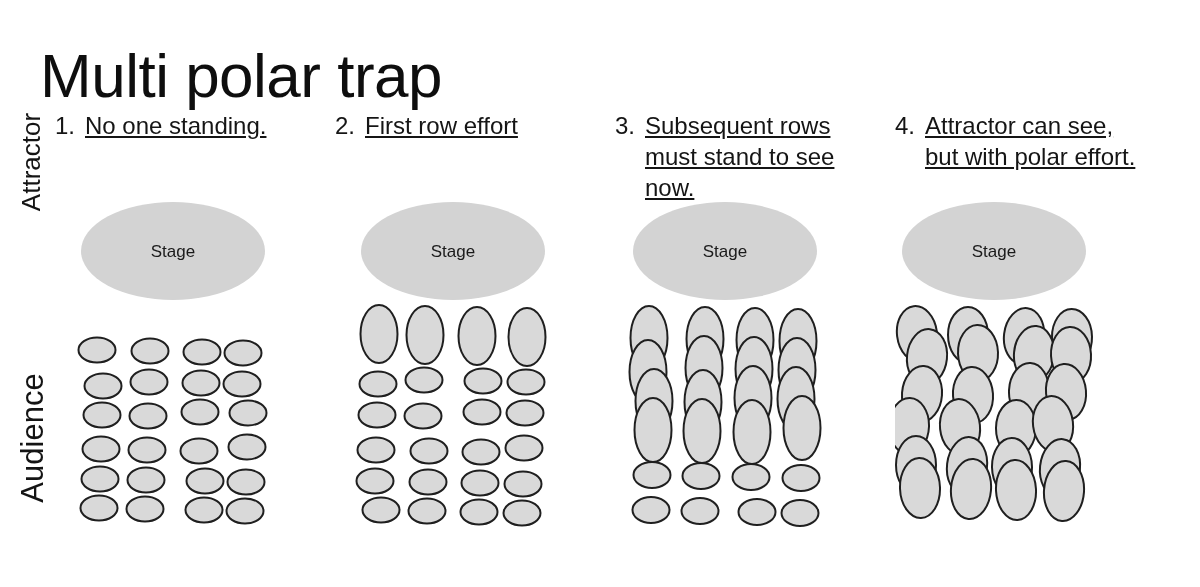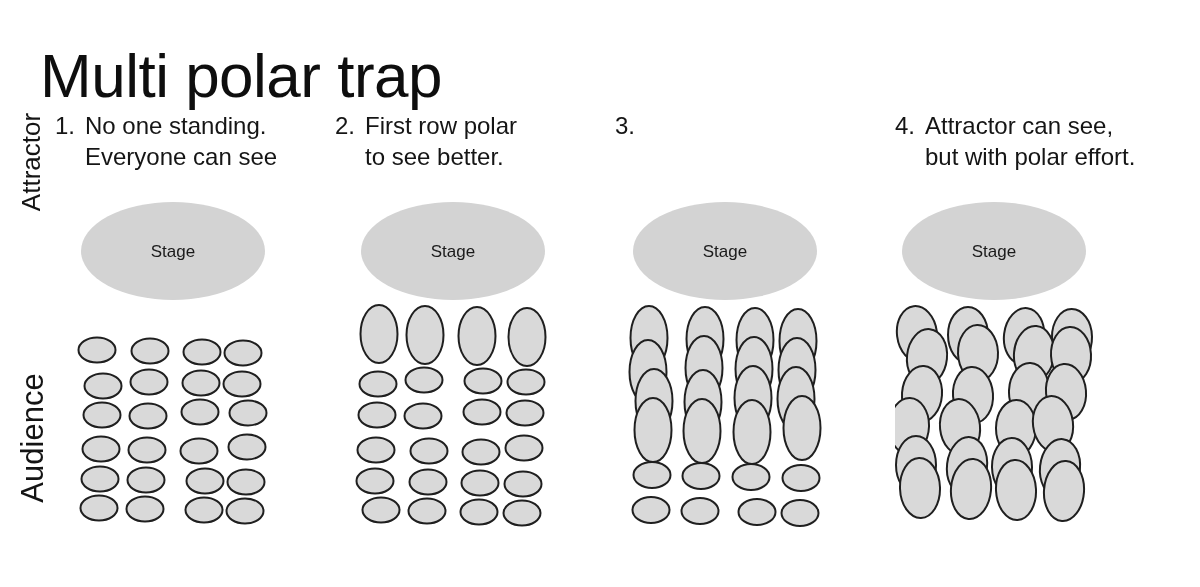--- a/index.html
+++ b/index.html
@@ -18,37 +18,36 @@
   }
   .vlabel {
     position: absolute; color: #141414; white-space: nowrap;
     transform: translate(-50%, -50%) rotate(-90deg);
   }
   .vlabel-attractor { left: 31px; top: 162px; font-size: 26px; }
   .vlabel-audience  { left: 33px; top: 438px; font-size: 31px; }
   .panel { position: absolute; top: 110px; width: 285px; height: 470px; }
   .caption { display: flex; font-size: 24px; line-height: 31px; color: #151515; }
   .caption .num { width: 30px; flex: none; }
-  .cap-line { display: block; white-space: nowrap; }
+  .cap-line { display: block; white-space: nowrap; text-decoration: underline; }
   svg.scene { position: absolute; left: 0; top: 90px; display: block; }
 </style>
 </head>
 <body>
 
 <div class="page">
   <h1 class="title">Multi polar trap</h1>
   <div class="vlabel vlabel-attractor">Attractor</div>
   <div class="vlabel vlabel-audience">Audience</div>
   <div id="panels">
       <div class="panel" style="left: 55px;">
     <div class="caption">
       <span class="num">1.</span>
       <span class="cap-lines">
             <span class="cap-line">No one standing.</span>
-            <span class="cap-line">Everyone can see</span>
           </span>
     </div>
     <svg class="scene" width="285" height="360" viewBox="0 0 285 360">
           <ellipse cx="118" cy="51" rx="92" ry="49" fill="#d3d3d3"></ellipse>
           <text x="118" y="57" text-anchor="middle" font-size="17" fill="#1a1a1a">Stage</text>
           <ellipse cx="42" cy="150" rx="18.5" ry="12.5" fill="#d9d9d9" stroke="#1f1f1f" stroke-width="2"></ellipse>
           <ellipse cx="95" cy="151" rx="18.5" ry="12.5" fill="#d9d9d9" stroke="#1f1f1f" stroke-width="2"></ellipse>
           <ellipse cx="147" cy="152" rx="18.5" ry="12.5" fill="#d9d9d9" stroke="#1f1f1f" stroke-width="2"></ellipse>
           <ellipse cx="188" cy="153" rx="18.5" ry="12.5" fill="#d9d9d9" stroke="#1f1f1f" stroke-width="2"></ellipse>
           <ellipse cx="48" cy="186" rx="18.5" ry="12.5" fill="#d9d9d9" stroke="#1f1f1f" stroke-width="2"></ellipse>
@@ -70,22 +69,21 @@
           <ellipse cx="44" cy="308" rx="18.5" ry="12.5" fill="#d9d9d9" stroke="#1f1f1f" stroke-width="2"></ellipse>
           <ellipse cx="90" cy="309" rx="18.5" ry="12.5" fill="#d9d9d9" stroke="#1f1f1f" stroke-width="2"></ellipse>
           <ellipse cx="149" cy="310" rx="18.5" ry="12.5" fill="#d9d9d9" stroke="#1f1f1f" stroke-width="2"></ellipse>
           <ellipse cx="190" cy="311" rx="18.5" ry="12.5" fill="#d9d9d9" stroke="#1f1f1f" stroke-width="2"></ellipse>
         </svg>
   </div>
       <div class="panel" style="left: 335px;">
     <div class="caption">
       <span class="num">2.</span>
       <span class="cap-lines">
-            <span class="cap-line">First row polar</span>
-            <span class="cap-line">to see better.</span>
+            <span class="cap-line">First row effort</span>
           </span>
     </div>
     <svg class="scene" width="285" height="360" viewBox="0 0 285 360">
           <ellipse cx="118" cy="51" rx="92" ry="49" fill="#d3d3d3"></ellipse>
           <text x="118" y="57" text-anchor="middle" font-size="17" fill="#1a1a1a">Stage</text>
           <ellipse cx="44" cy="134" rx="18.5" ry="29" fill="#d9d9d9" stroke="#1f1f1f" stroke-width="2"></ellipse>
           <ellipse cx="90" cy="135" rx="18.5" ry="29" fill="#d9d9d9" stroke="#1f1f1f" stroke-width="2"></ellipse>
           <ellipse cx="142" cy="136" rx="18.5" ry="29" fill="#d9d9d9" stroke="#1f1f1f" stroke-width="2"></ellipse>
           <ellipse cx="192" cy="137" rx="18.5" ry="29" fill="#d9d9d9" stroke="#1f1f1f" stroke-width="2"></ellipse>
           <ellipse cx="43" cy="184" rx="18.5" ry="12.5" fill="#d9d9d9" stroke="#1f1f1f" stroke-width="2"></ellipse>
@@ -106,20 +104,25 @@
           <ellipse cx="188" cy="284" rx="18.5" ry="12.5" fill="#d9d9d9" stroke="#1f1f1f" stroke-width="2"></ellipse>
           <ellipse cx="46" cy="310" rx="18.5" ry="12.5" fill="#d9d9d9" stroke="#1f1f1f" stroke-width="2"></ellipse>
           <ellipse cx="92" cy="311" rx="18.5" ry="12.5" fill="#d9d9d9" stroke="#1f1f1f" stroke-width="2"></ellipse>
           <ellipse cx="144" cy="312" rx="18.5" ry="12.5" fill="#d9d9d9" stroke="#1f1f1f" stroke-width="2"></ellipse>
           <ellipse cx="187" cy="313" rx="18.5" ry="12.5" fill="#d9d9d9" stroke="#1f1f1f" stroke-width="2"></ellipse>
         </svg>
   </div>
       <div class="panel" style="left: 615px;">
     <div class="caption">
       <span class="num">3.</span>
+      <span class="cap-lines">
+            <span class="cap-line">Subsequent rows</span>
+            <span class="cap-line">must stand to see</span>
+            <span class="cap-line">now.</span>
+          </span>
     </div>
     <svg class="scene" width="285" height="360" viewBox="0 0 285 360">
           <ellipse cx="110" cy="51" rx="92" ry="49" fill="#d3d3d3"></ellipse>
           <text x="110" y="57" text-anchor="middle" font-size="17" fill="#1a1a1a">Stage</text>
           <ellipse cx="34" cy="138" rx="18.5" ry="32" fill="#d9d9d9" stroke="#1f1f1f" stroke-width="2"></ellipse>
           <ellipse cx="90" cy="139" rx="18.5" ry="32" fill="#d9d9d9" stroke="#1f1f1f" stroke-width="2"></ellipse>
           <ellipse cx="140" cy="140" rx="18.5" ry="32" fill="#d9d9d9" stroke="#1f1f1f" stroke-width="2"></ellipse>
           <ellipse cx="183" cy="141" rx="18.5" ry="32" fill="#d9d9d9" stroke="#1f1f1f" stroke-width="2"></ellipse>
           <ellipse cx="33" cy="172" rx="18.5" ry="32" fill="#d9d9d9" stroke="#1f1f1f" stroke-width="2"></ellipse>
           <ellipse cx="89" cy="168" rx="18.5" ry="32" fill="#d9d9d9" stroke="#1f1f1f" stroke-width="2"></ellipse>

